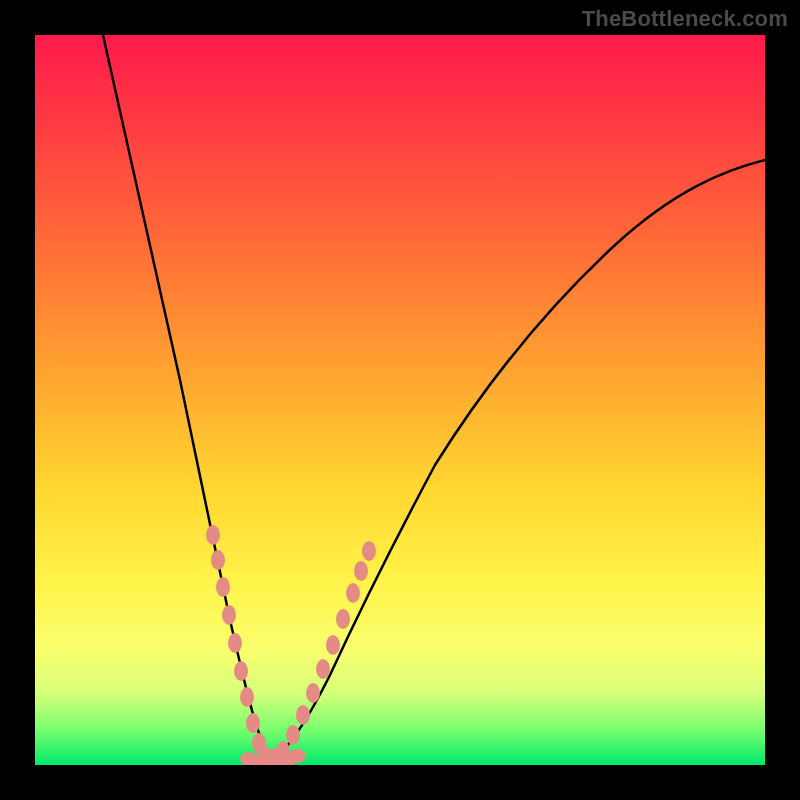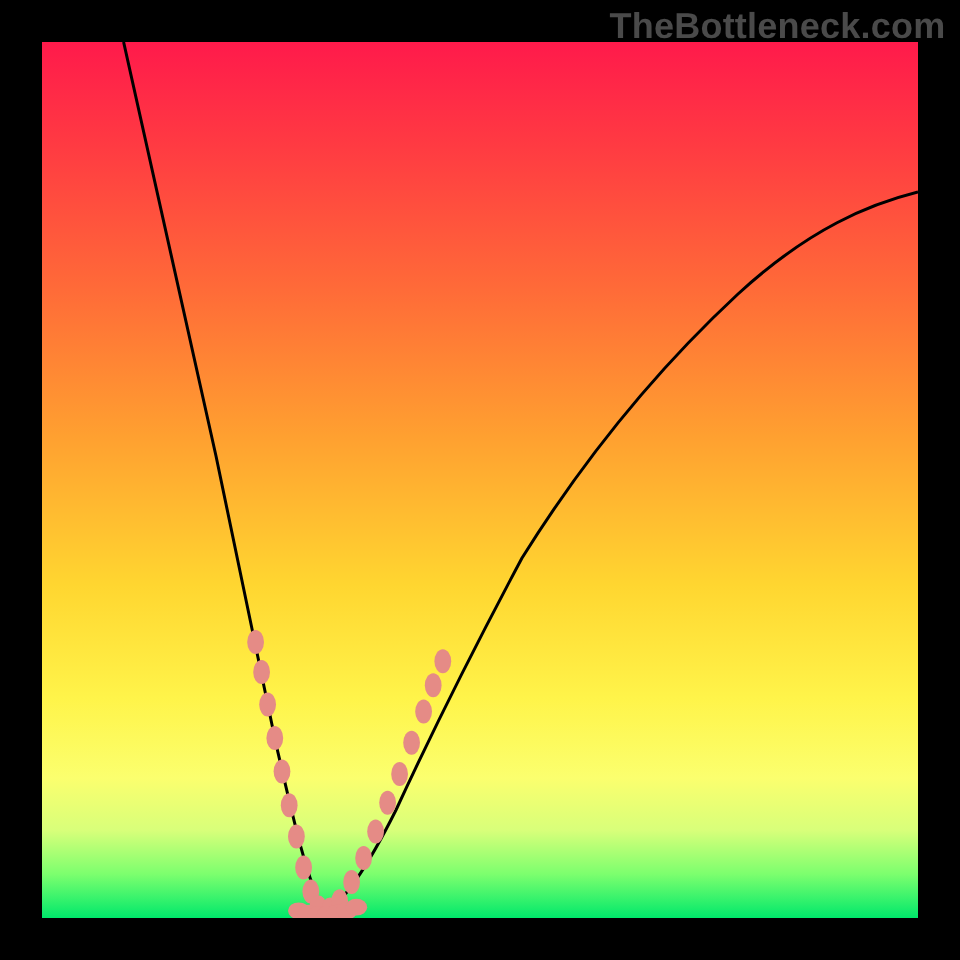--- a/index.html
+++ b/index.html
@@ -38,21 +38,21 @@
       #d8ff7a 90%,
       #7cff6e 95%,
       #00e86b 100%
     );
   }
   .watermark {
     position: absolute;
     top: 6px;
     right: 12px;
     color: #4a4a4a;
-    font-size: 30px;
+    font-size: 22px;
     font-weight: 600;
     letter-spacing: 0.2px;
     user-select: none;
   }
   svg.curves {
     position: absolute;
     left: 0;
     top: 0;
     width: 730px;
     height: 730px;

